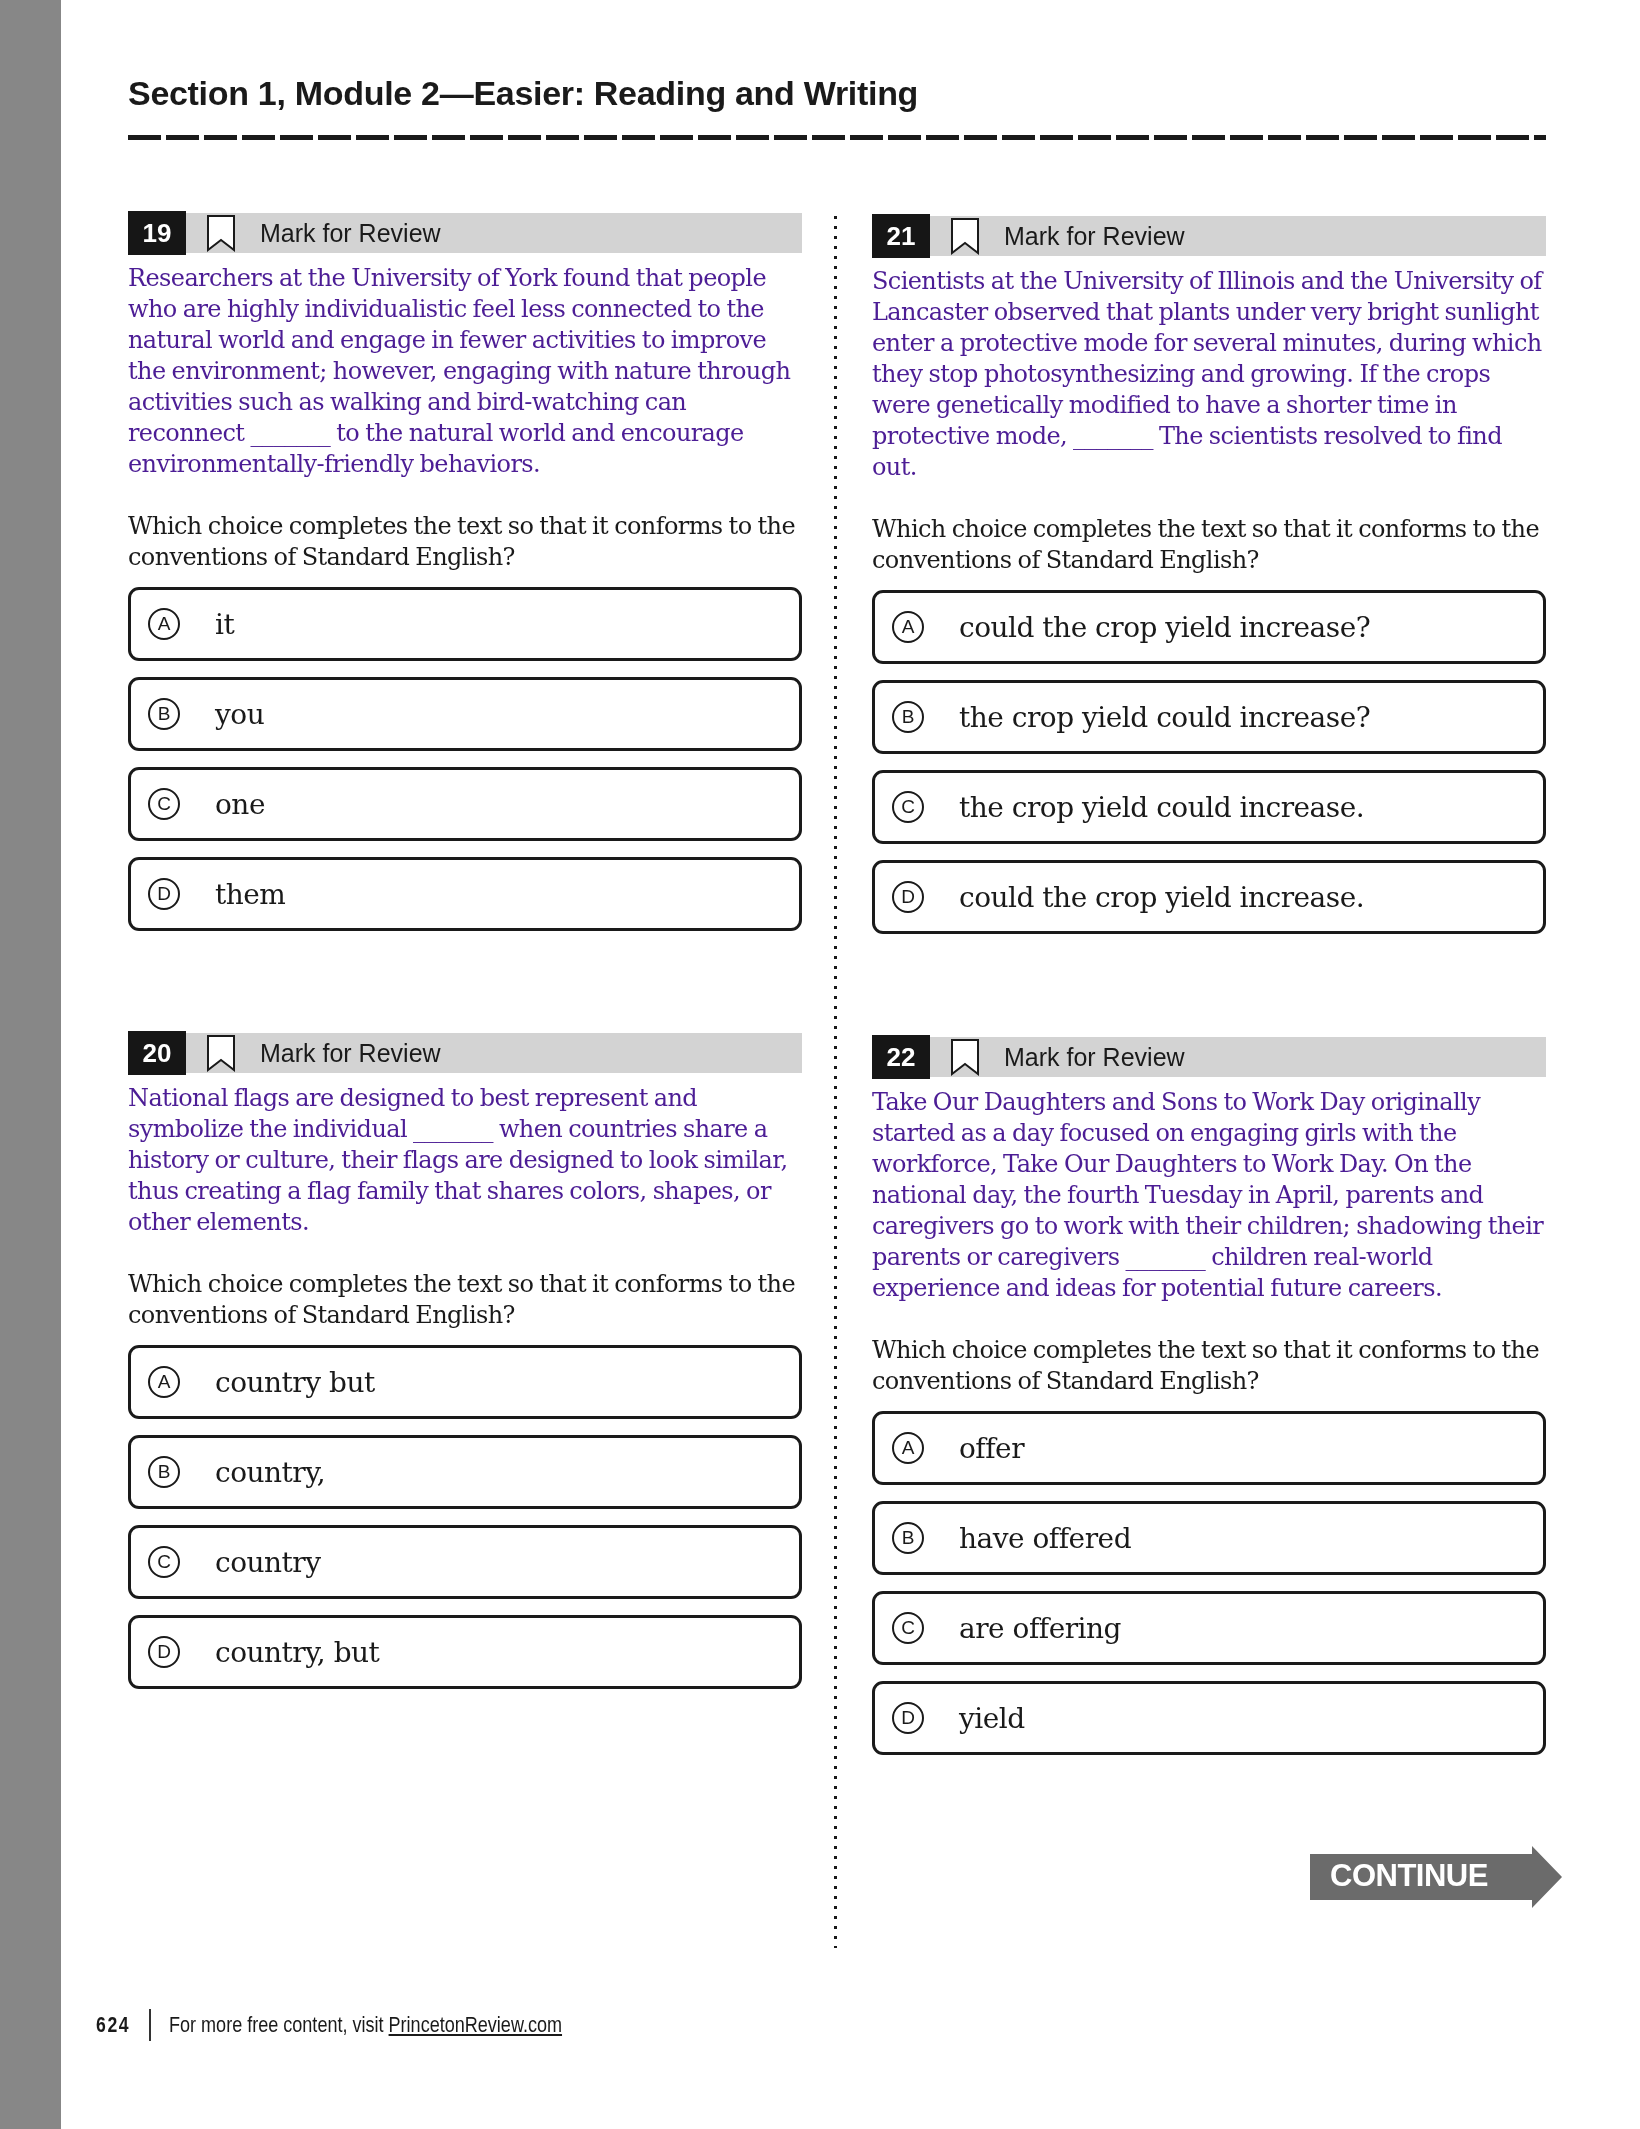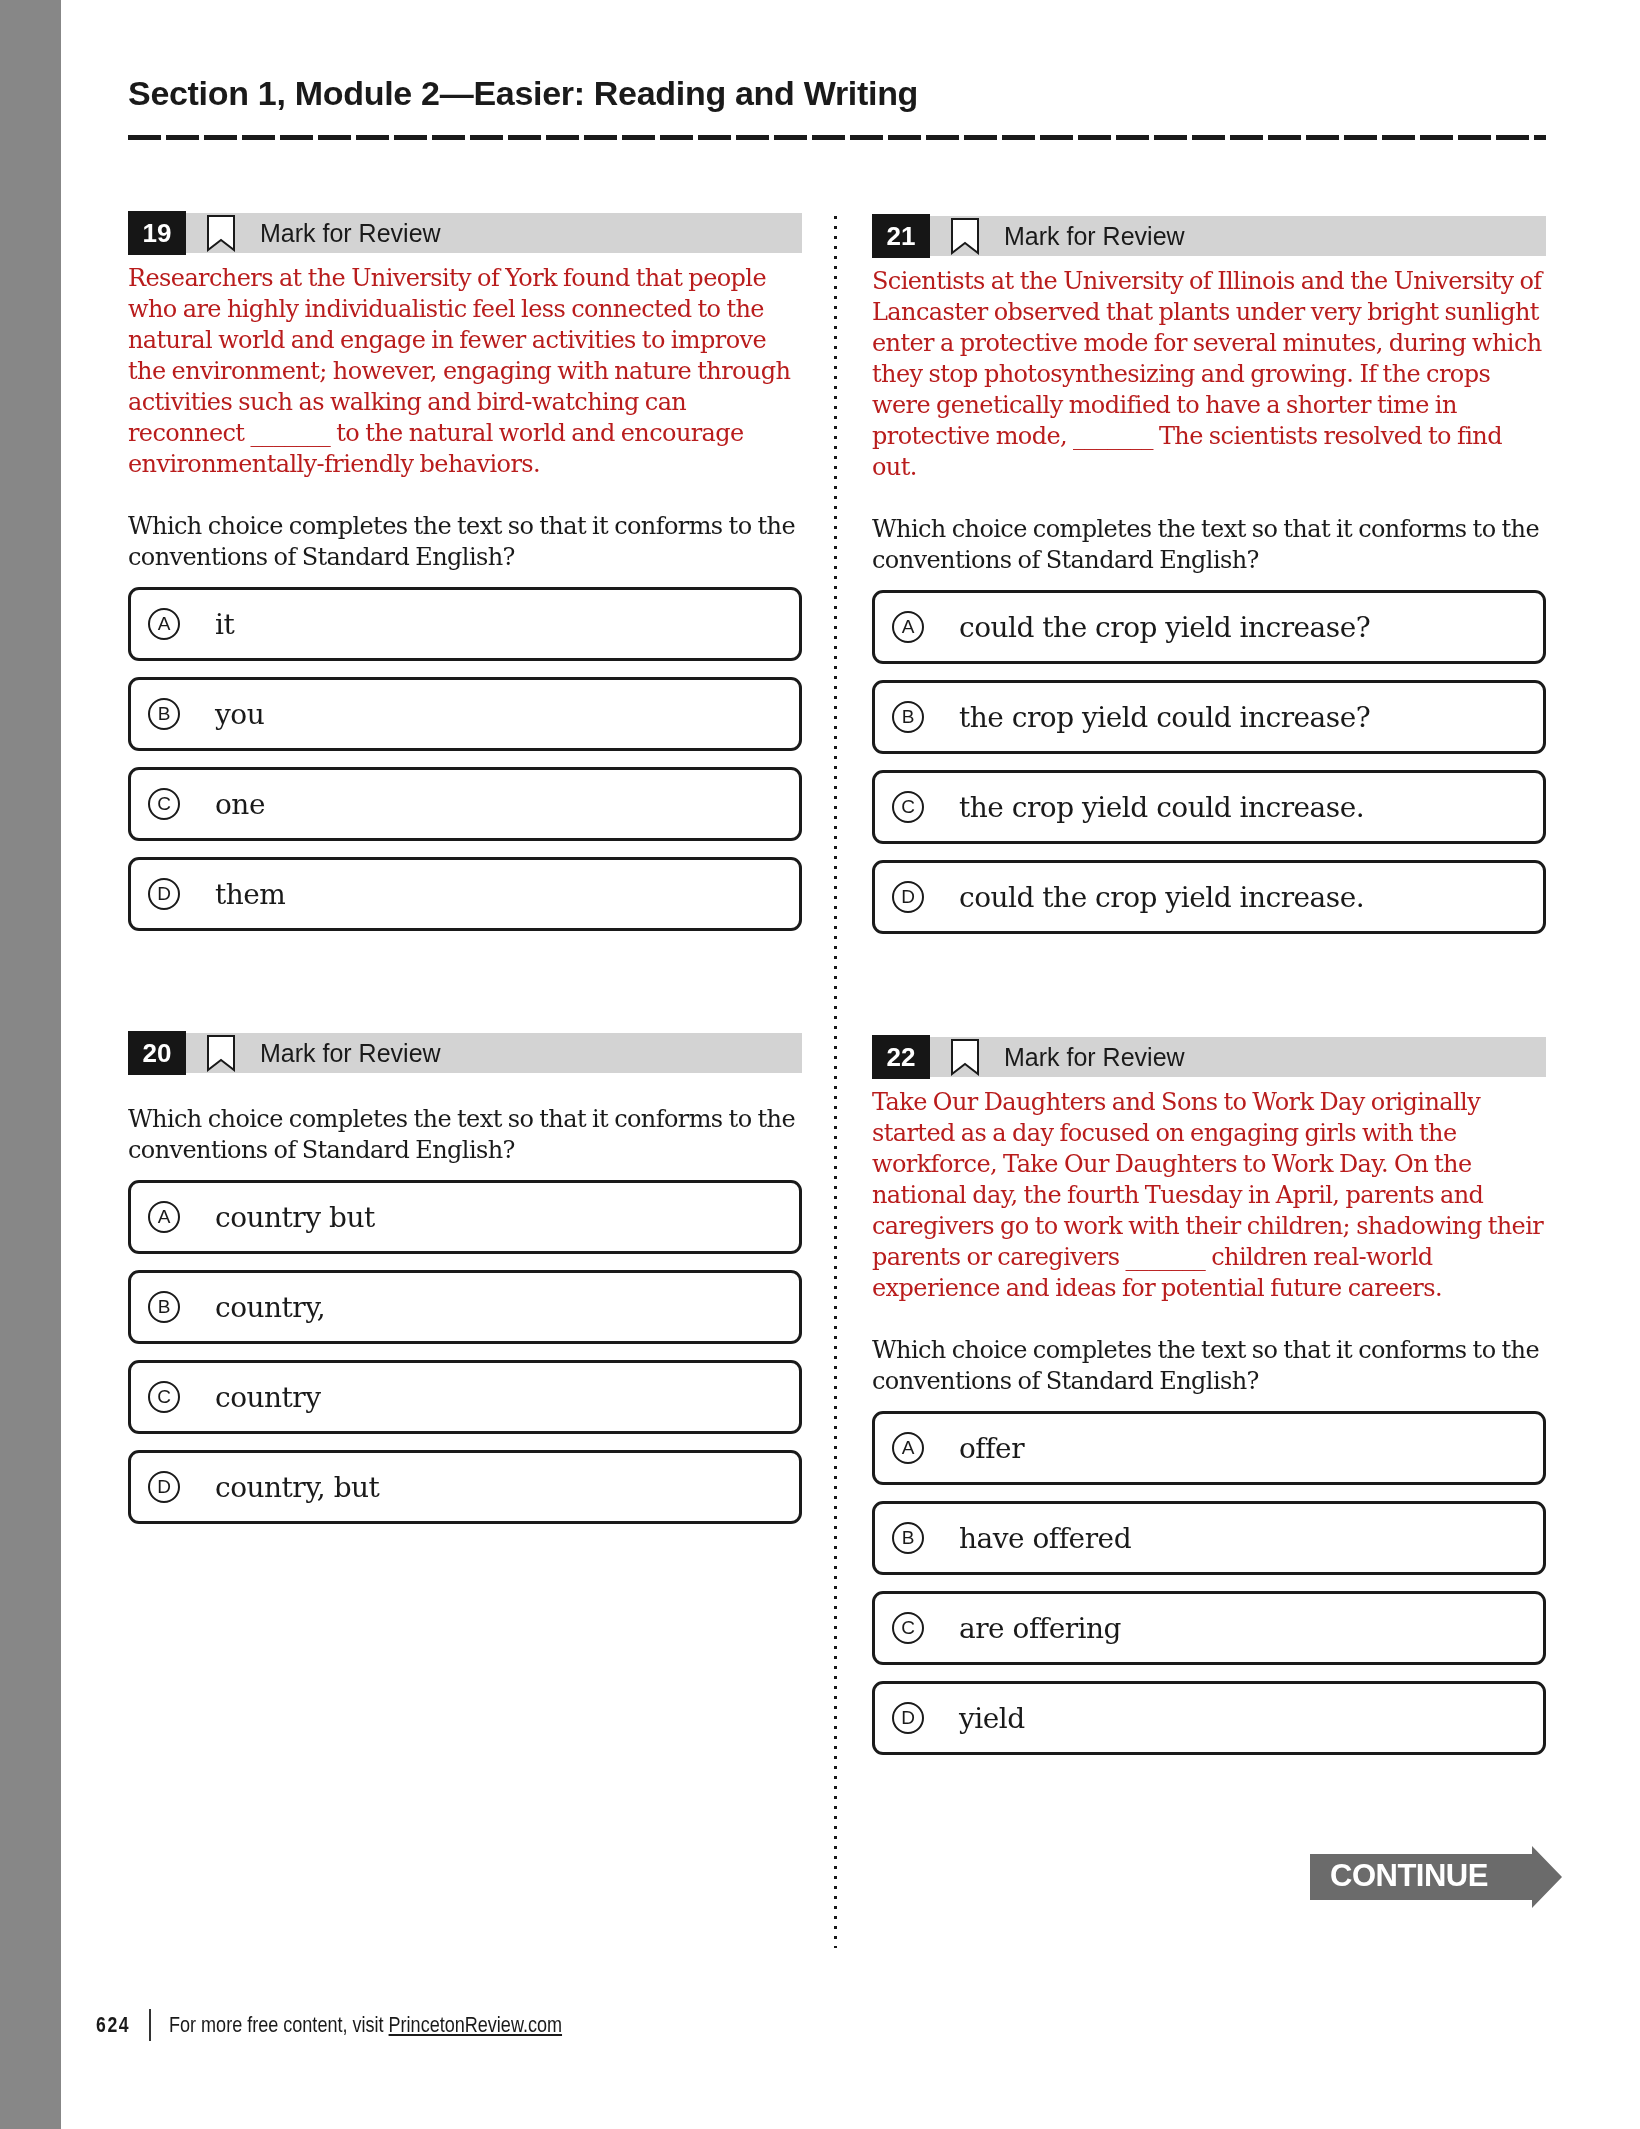--- a/index.html
+++ b/index.html
@@ -29,21 +29,21 @@
     width: 58px; height: 44px; background: #161616; color: #ffffff;
     font-family: "Liberation Sans", sans-serif; font-weight: bold; font-size: 26px;
     display: flex; align-items: center; justify-content: center;
   }
   .bookmark { margin-left: 20px; width: 30px; height: 38px; display: flex; align-items: center; }
   .mark-label {
     margin-left: 24px; font-family: "Liberation Sans", sans-serif; font-size: 25px; color: #1a1a1a;
   }
 
   .passage {
-    margin-top: 10px; font-size: 24px; line-height: 31px; color: #b91c1c;
+    margin-top: 10px; font-size: 24px; line-height: 31px; color: #4c1d95;
     letter-spacing: -0.6px; word-spacing: -1px;
   }
   .prompt {
     margin-top: 31px; font-size: 24px; line-height: 31px; color: #1a1a1a;
     letter-spacing: -0.6px; word-spacing: -1px;
   }
   .options { margin-top: 14px; }
   .option {
     height: 74px; border: 3px solid #1a1a1a; border-radius: 11px;
     display: flex; align-items: center; margin-bottom: 16px; background: #fff; cursor: pointer;
@@ -119,20 +119,21 @@
 <div class="question" style="left:128px; top:1033px;">
   <div class="q-header">
     <div class="q-number">20</div>
     <div class="bookmark">
       <svg width="30" height="38" viewBox="0 0 30 38">
           <path d="M2 2 H28 V36 L15 26 L2 36 Z" fill="#ffffff" stroke="#1a1a1a" stroke-width="2"></path>
         </svg>
     </div>
     <span class="mark-label">Mark for Review</span>
   </div>
+  <p class="passage">National flags are designed to best represent and symbolize the individual _______ when countries share a history or culture, their flags are designed to look similar, thus creating a flag family that shares colors, shapes, or other elements.</p>
   <p class="prompt">Which choice completes the text so that it conforms to the conventions of Standard English?</p>
   <div class="options">
     <div class="option">
       <span class="option-letter">A</span>
       <span class="option-text">country but</span>
     </div>
     <div class="option">
       <span class="option-letter">B</span>
       <span class="option-text">country,</span>
     </div>

